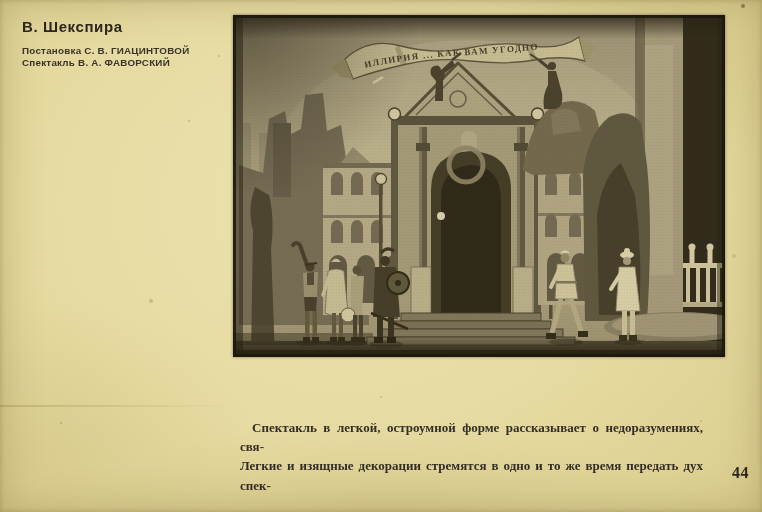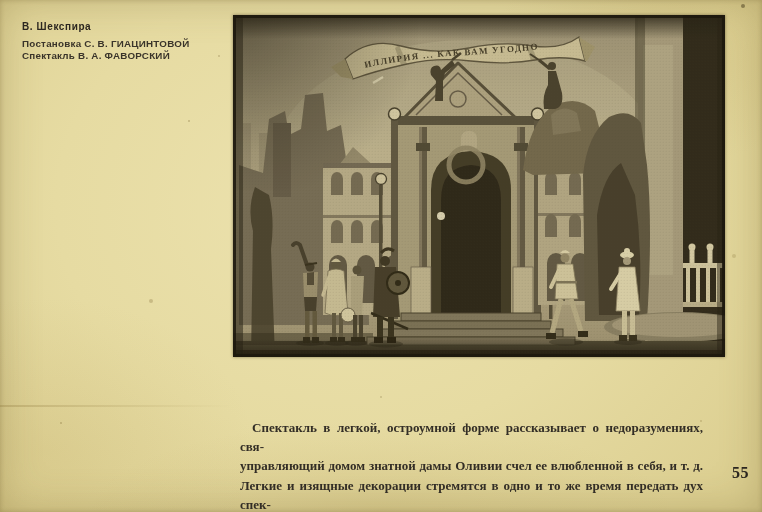--- a/index.html
+++ b/index.html
@@ -8,22 +8,22 @@
     font-family:"Liberation Sans",sans-serif;
     background:
       radial-gradient(ellipse 260px 160px at 88% 10%, rgba(186,164,96,.20), transparent 70%),
       radial-gradient(ellipse 300px 220px at 6% 88%, rgba(186,164,96,.18), transparent 70%),
       radial-gradient(ellipse 420px 130px at 50% 100%, rgba(170,148,80,.18), transparent 70%),
       radial-gradient(ellipse 520px 420px at 45% 40%, #ece2ae 0%, #e6dba2 55%, #dccf91 100%);
     box-shadow: inset 0 0 42px rgba(118,98,45,.32), inset 0 0 5px rgba(100,80,35,.3);
   }
   .credits{position:absolute;left:22px;top:19px;color:#2c2720;}
   .credits h1{margin:0;font-size:13.5px;font-weight:bold;letter-spacing:.9px;line-height:15px;white-space:nowrap;}
-  .author{font-size:10px;font-weight:bold;letter-spacing:.6px;line-height:13px;margin-top:1px;}
-  .credit-lines{margin-top:5px;font-size:9.8px;font-weight:bold;letter-spacing:.25px;line-height:11.8px;color:#3a342a;white-space:nowrap;}
+  .author{font-size:15px;font-weight:bold;letter-spacing:.6px;line-height:13px;margin-top:1px;}
+  .credit-lines{margin-top:12px;font-size:9.8px;font-weight:bold;letter-spacing:.25px;line-height:11.8px;color:#3a342a;white-space:nowrap;}
   .photo-figure{position:absolute;left:233px;top:15px;width:492px;height:342px;margin:0;
     box-shadow:0 0 3px rgba(60,50,25,.55);}
   .photo-figure svg{display:block;}
   .description{position:absolute;left:240px;top:418px;width:463px;
     font-family:"Liberation Serif",serif;font-size:13px;font-weight:bold;
     line-height:19.2px;color:#332e26;}
   .description p{margin:0;}
   .para-line{display:block;text-align:justify;text-align-last:justify;}
   .para-line.first{text-indent:12px;}
   .page-number{position:absolute;left:732px;top:464px;font-family:"Liberation Serif",serif;
@@ -303,21 +303,20 @@
         <rect width="492" height="342" fill="url(#halftone)"></rect>
         <rect width="492" height="342" fill="rgba(190,168,108,.10)"></rect>
         <rect x="1.5" y="1.5" width="489" height="339" fill="none" stroke="rgba(28,23,13,.85)" stroke-width="3"></rect>
       </g>
     </svg>
   </figure>
 
   <main class="description">
     <p>
       <span class="para-line first">Спектакль в легкой, остроумной форме рассказывает о недоразумениях, свя-</span>
-      <span class="para-line">управляющий домом знатной дамы Оливии счел ее влюбленной в себя, и т. д.</span>
       <span class="para-line">Легкие и изящные декорации стремятся в одно и то же время передать дух спек-</span>
 
     </p>
   </main>
 
-  <div class="page-number">55</div>
+  <div class="page-number">44</div>
 
 </div>
 
 </body></html>

